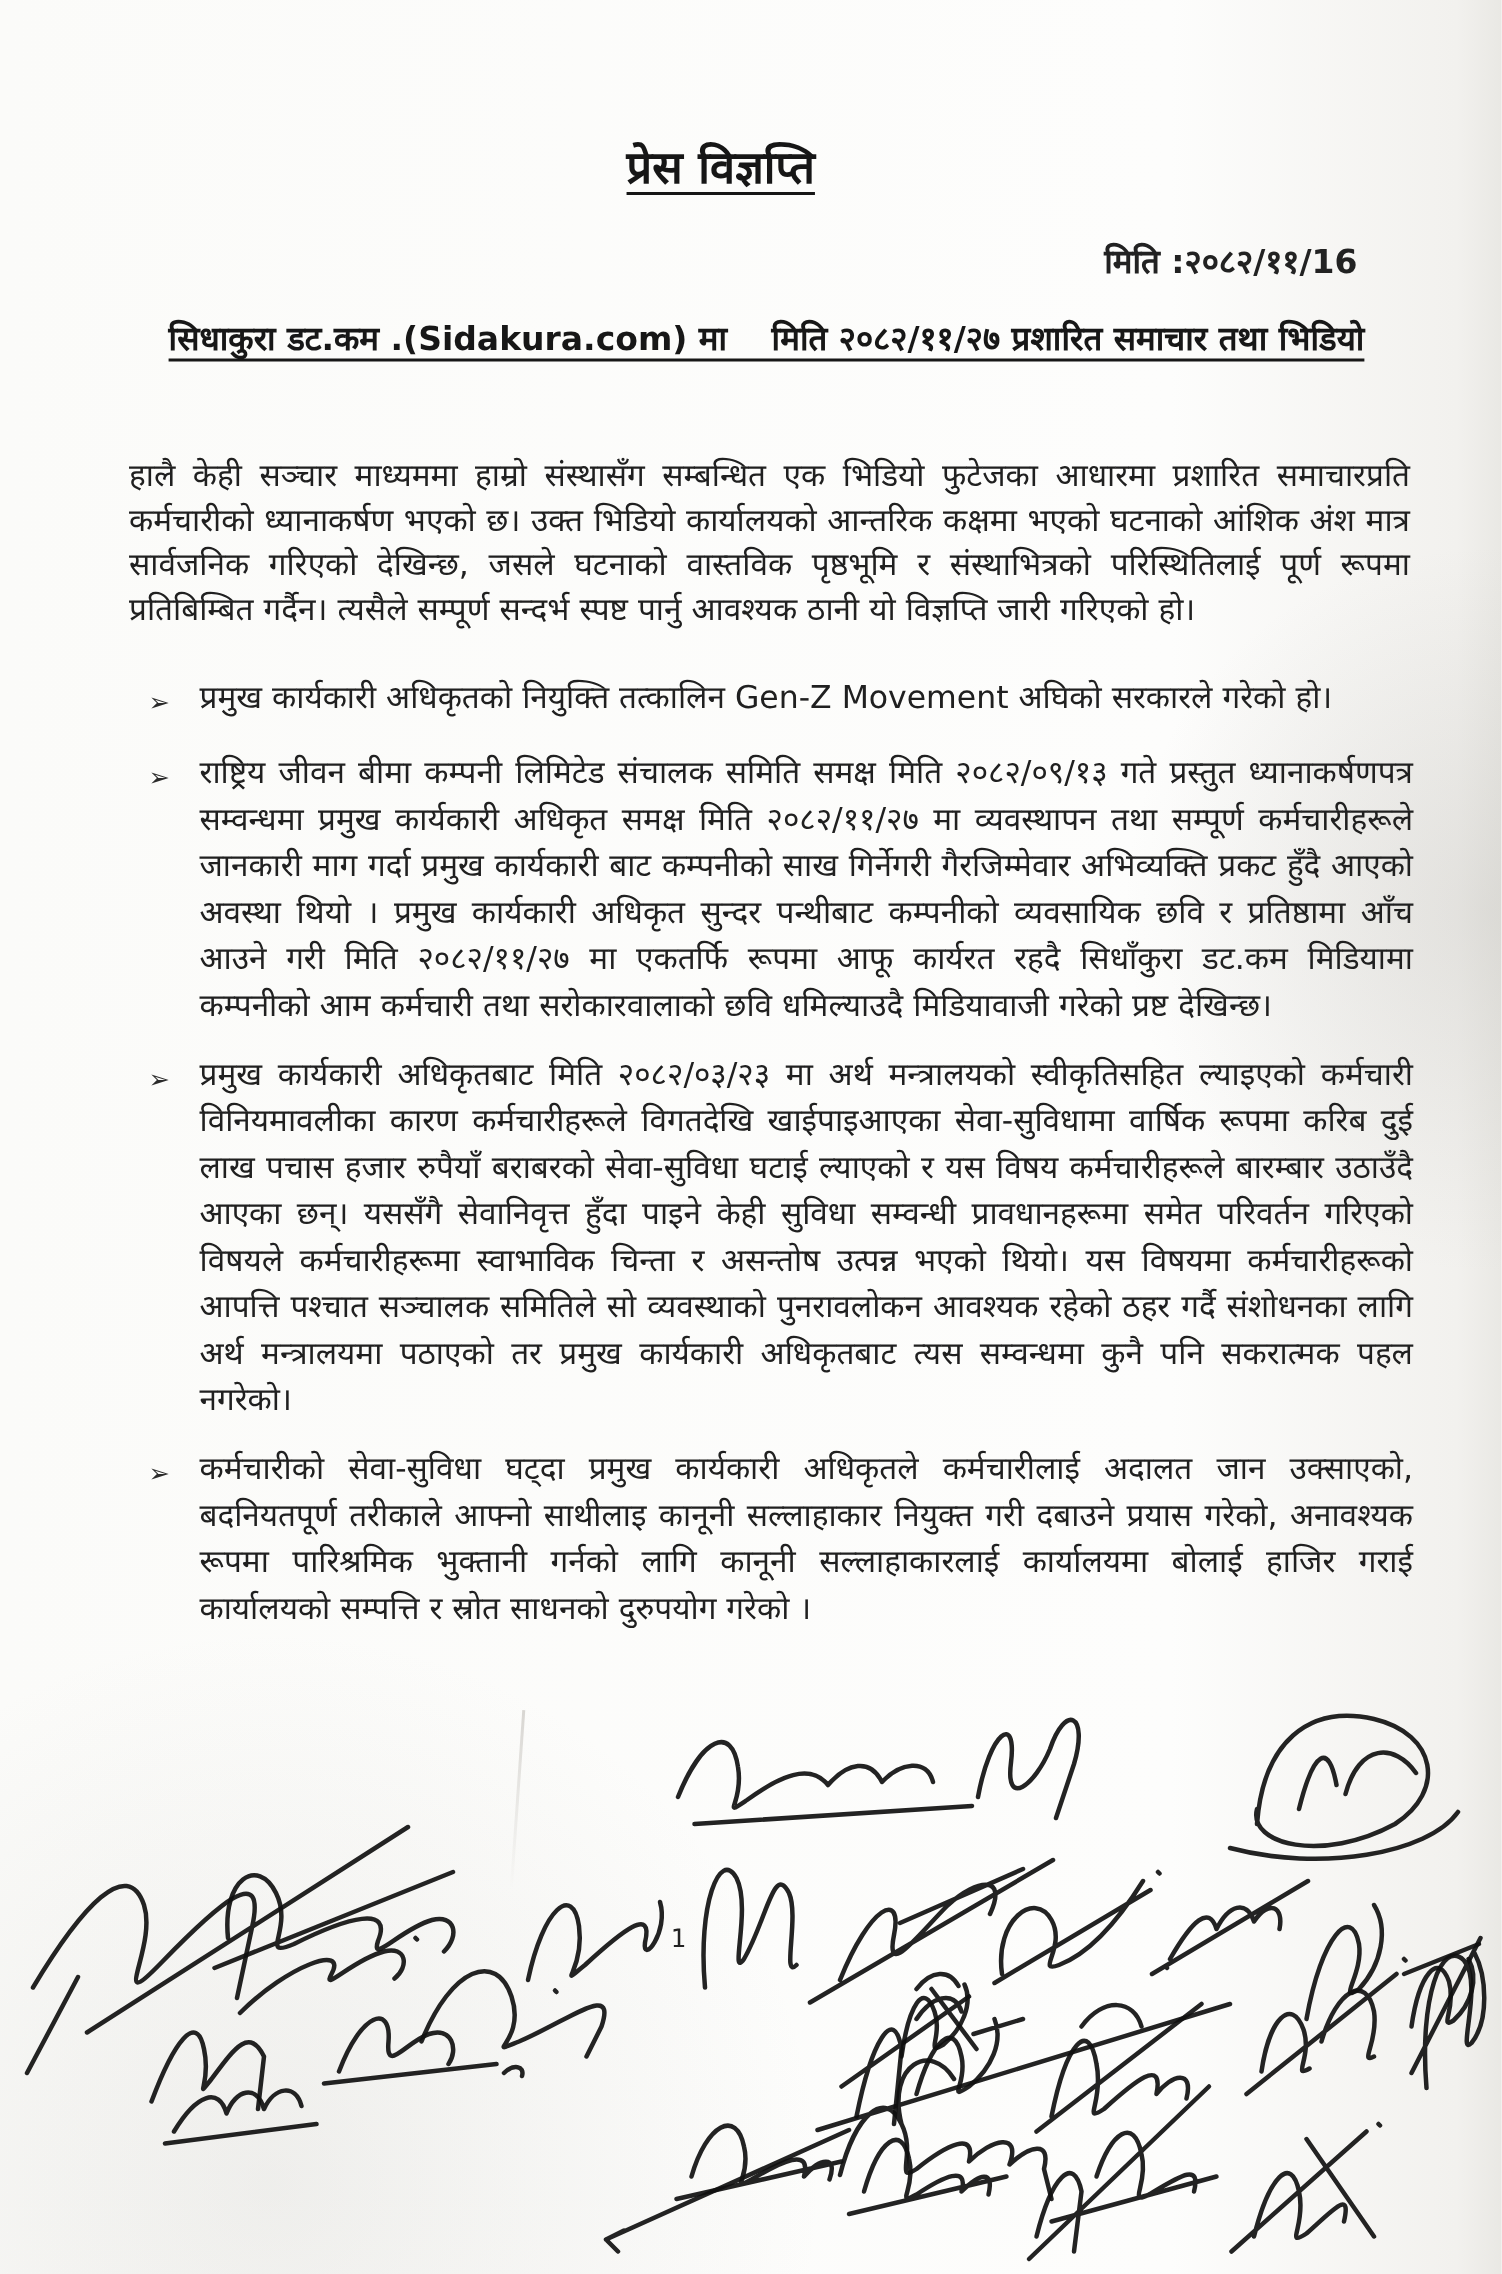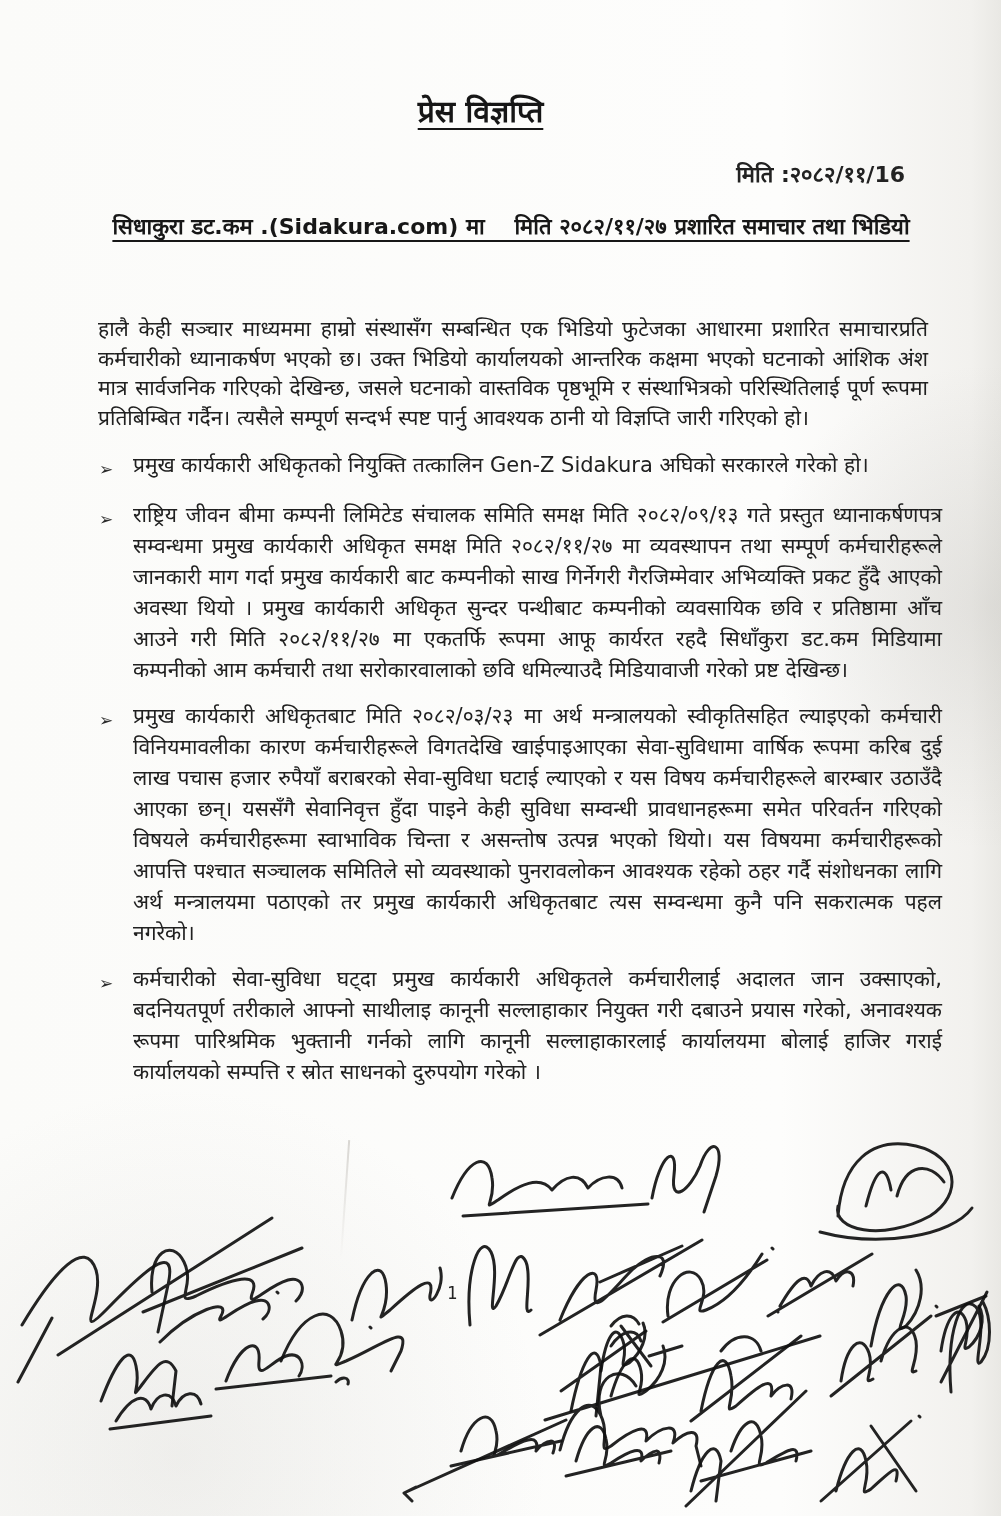--- a/index.html
+++ b/index.html
@@ -28,21 +28,21 @@
   }
   .heading{
     position:absolute;top:203px;left:96px;right:75px;
     text-align:center;font-weight:bold;font-size:22px;line-height:47px;color:#171717;
   }
   .hline{
     text-decoration:underline;text-decoration-thickness:1.5px;text-underline-offset:6px;
     white-space:normal;
   }
   .intro{
-    position:absolute;top:303px;left:86px;right:61px;margin:12px;
+    position:absolute;top:303px;left:86px;right:61px;margin:0;
     font-size:21px;line-height:29.5px;text-align:justify;color:#202020;
   }
   .bullets{
     position:absolute;top:450px;left:99px;right:59px;
   }
   .bullet{
     display:flex;align-items:flex-start;gap:10px;margin-bottom:15px;
     font-size:21px;line-height:31px;color:#202020;
   }
   .marker{
@@ -70,21 +70,21 @@
   <div class="heading">
     <div class="hline">सिधाकुरा डट.कम .(Sidakura.com) मा  मिति २०८२/११/२७ प्रशारित समाचार तथा भिडियो</div>
   </div>
 
   <p class="intro">हालै केही सञ्चार माध्यममा हाम्रो संस्थासँग सम्बन्धित एक भिडियो फुटेजका आधारमा प्रशारित समाचारप्रति कर्मचारीको ध्यानाकर्षण भएको छ। उक्त भिडियो कार्यालयको आन्तरिक कक्षमा भएको घटनाको आंशिक अंश मात्र सार्वजनिक गरिएको देखिन्छ, जसले घटनाको वास्तविक पृष्ठभूमि र संस्थाभित्रको परिस्थितिलाई पूर्ण रूपमा प्रतिबिम्बित गर्दैन।  त्यसैले सम्पूर्ण सन्दर्भ स्पष्ट पार्नु आवश्यक ठानी यो विज्ञप्ति जारी गरिएको हो।</p>
 
   <div class="bullets">
 
       <div class="bullet">
         <span class="marker">➢</span>
-        <span class="btext">प्रमुख कार्यकारी अधिकृतको नियुक्ति तत्कालिन Gen-Z Sidakura अघिको सरकारले गरेको हो।</span>
+        <span class="btext">प्रमुख कार्यकारी अधिकृतको नियुक्ति तत्कालिन Gen-Z Movement अघिको सरकारले गरेको हो।</span>
       </div>
 
       <div class="bullet">
         <span class="marker">➢</span>
         <span class="btext">राष्ट्रिय जीवन बीमा  कम्पनी लिमिटेड  संचालक समिति समक्ष मिति २०८२/०९/१३ गते प्रस्तुत ध्यानाकर्षणपत्र सम्वन्धमा प्रमुख कार्यकारी अधिकृत समक्ष मिति २०८२/११/२७ मा व्यवस्थापन तथा सम्पूर्ण कर्मचारीहरूले जानकारी माग गर्दा प्रमुख कार्यकारी बाट कम्पनीको साख गिर्नेगरी गैरजिम्मेवार अभिव्यक्ति प्रकट हुँदै आएको अवस्था थियो ।  प्रमुख कार्यकारी अधिकृत सुन्दर पन्थीबाट कम्पनीको व्यवसायिक छवि र प्रतिष्ठामा आँच आउने गरी मिति २०८२/११/२७ मा एकतर्फि रूपमा आफू कार्यरत रहदै सिधाँकुरा डट.कम मिडियामा कम्पनीको आम कर्मचारी तथा सरोकारवालाको छवि धमिल्याउदै मिडियावाजी गरेको प्रष्ट देखिन्छ।</span>
       </div>
 
       <div class="bullet">
         <span class="marker">➢</span>
         <span class="btext">प्रमुख कार्यकारी अधिकृतबाट मिति २०८२/०३/२३ मा अर्थ मन्त्रालयको स्वीकृतिसहित ल्याइएको कर्मचारी विनियमावलीका कारण कर्मचारीहरूले विगतदेखि खाईपाइआएका सेवा-सुविधामा वार्षिक रूपमा करिब दुई लाख पचास हजार रुपैयाँ बराबरको सेवा-सुविधा घटाई ल्याएको र यस विषय कर्मचारीहरूले बारम्बार उठाउँदै आएका छन्।  यससँगै सेवानिवृत्त हुँदा पाइने केही सुविधा सम्वन्धी प्रावधानहरूमा समेत परिवर्तन गरिएको विषयले कर्मचारीहरूमा स्वाभाविक चिन्ता र असन्तोष उत्पन्न भएको थियो।  यस विषयमा कर्मचारीहरूको आपत्ति पश्चात सञ्चालक समितिले सो व्यवस्थाको पुनरावलोकन आवश्यक रहेको ठहर गर्दै संशोधनका लागि अर्थ मन्त्रालयमा पठाएको तर प्रमुख कार्यकारी अधिकृतबाट त्यस सम्वन्धमा कुनै पनि सकरात्मक पहल नगरेको।</span>

